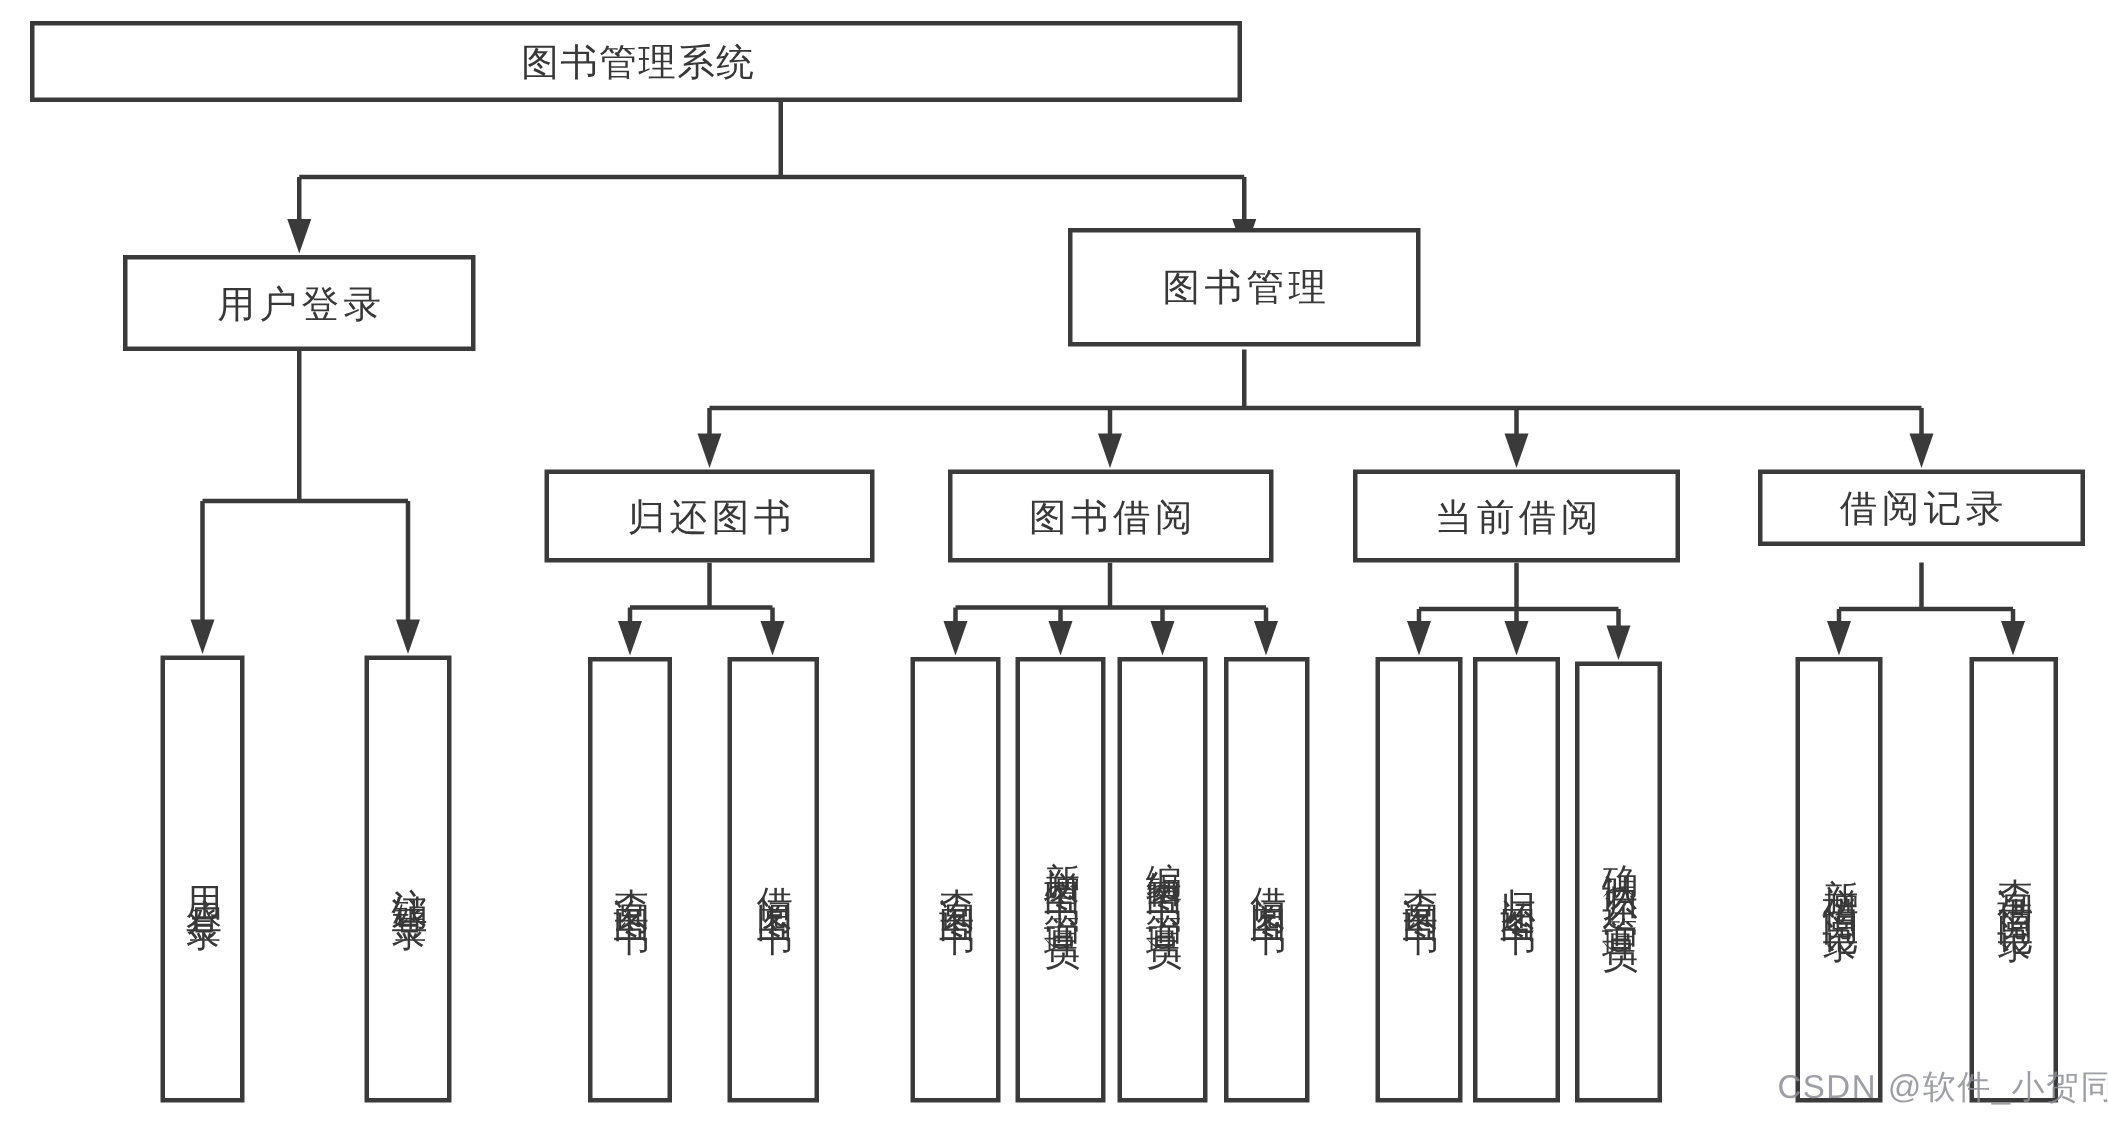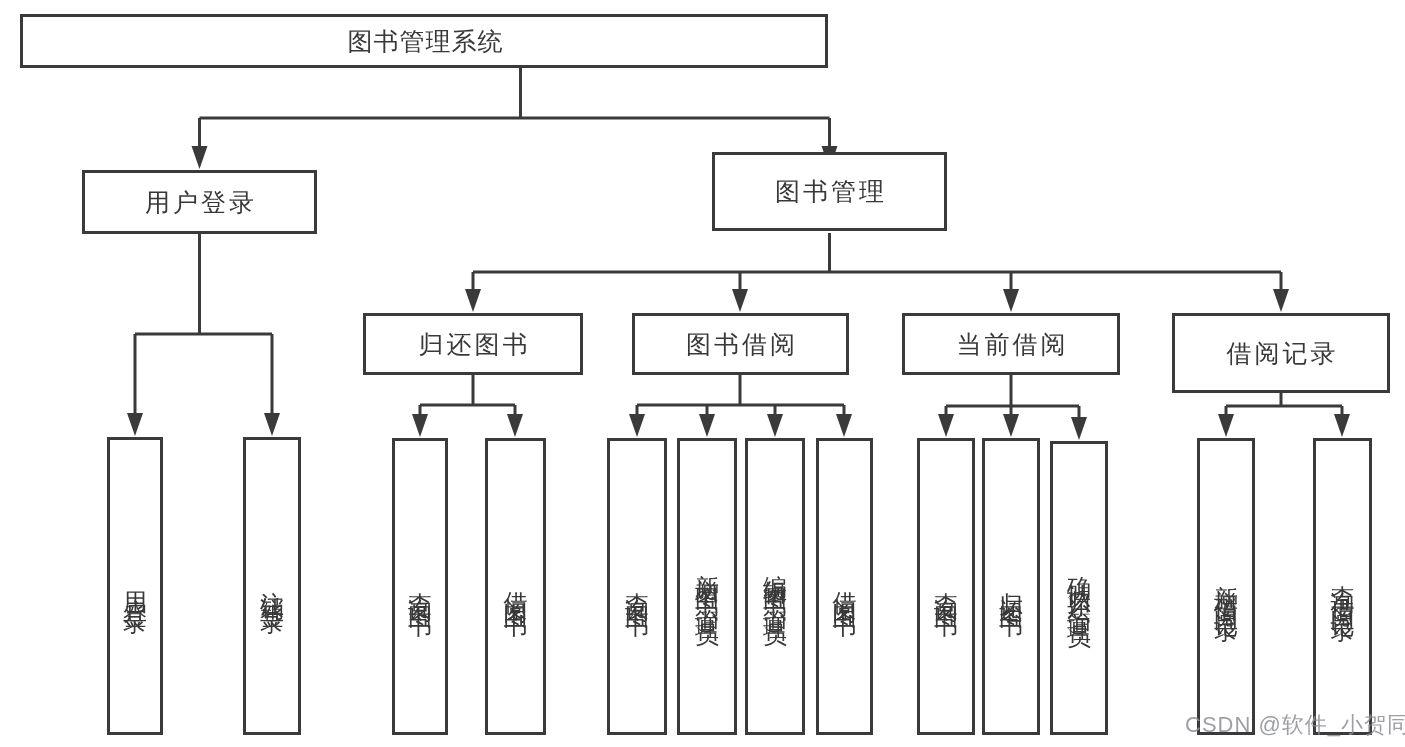--- a/index.html
+++ b/index.html
@@ -85,21 +85,21 @@
   </svg>
 
   <div class="node h title" style="left:20px;top:14px;width:808px;height:54px">图书管理系统</div>
 
   <div class="node h" style="left:82px;top:170px;width:235px;height:64px">用户登录</div>
   <div class="node h" style="left:712px;top:152px;width:235px;height:79px">图书管理</div>
 
   <div class="node h" style="left:363px;top:313px;width:220px;height:62px">归还图书</div>
   <div class="node h" style="left:902px;top:313px;width:218px;height:62px">当前借阅</div>
   <div class="node h" style="left:632px;top:313px;width:217px;height:62px">图书借阅</div>
-  <div class="node h" style="left:1172px;top:313px;width:218px;height:80px">借阅记录</div>
+  <div class="node h" style="left:1172px;top:313px;width:218px;height:51px">借阅记录</div>
 
   <div class="node v" style="left:107px;top:437px;width:56px;height:298px">用户登录</div>
   <div class="node v" style="left:243px;top:437px;width:58px;height:298px">注销登录</div>
 
   <div class="node v" style="left:392px;top:438px;width:56px;height:297px">查询图书</div>
   <div class="node v" style="left:485px;top:438px;width:61px;height:297px">借阅图书</div>
 
   <div class="node v" style="left:607px;top:438px;width:60px;height:297px">查询图书</div>
   <div class="node v" style="left:677px;top:438px;width:60px;height:297px">新增图书（管理员）</div>
   <div class="node v" style="left:745px;top:438px;width:60px;height:297px">编辑图书（管理员）</div>

